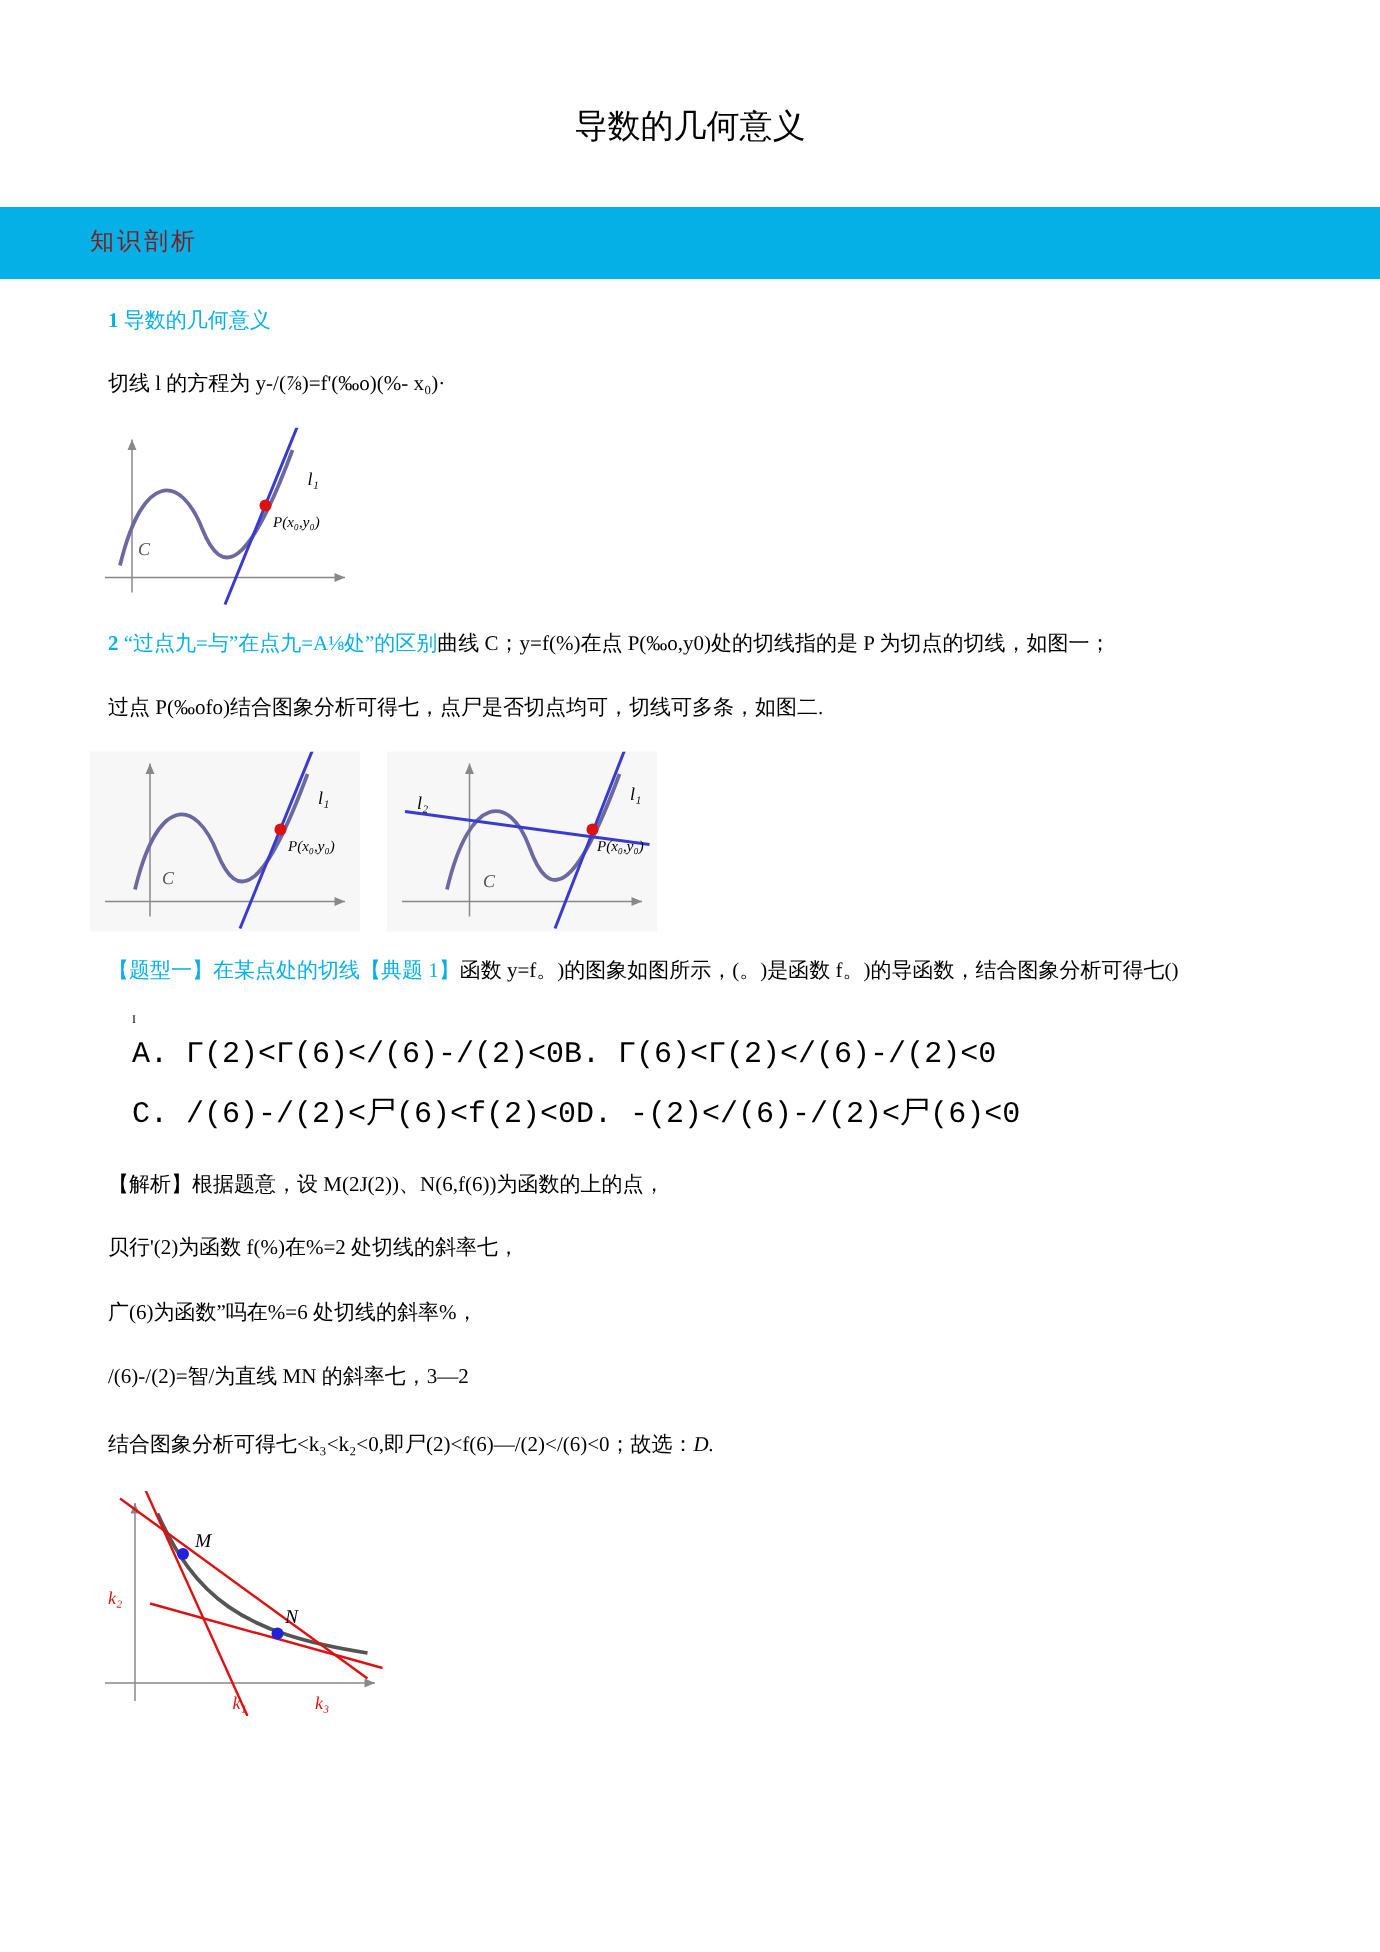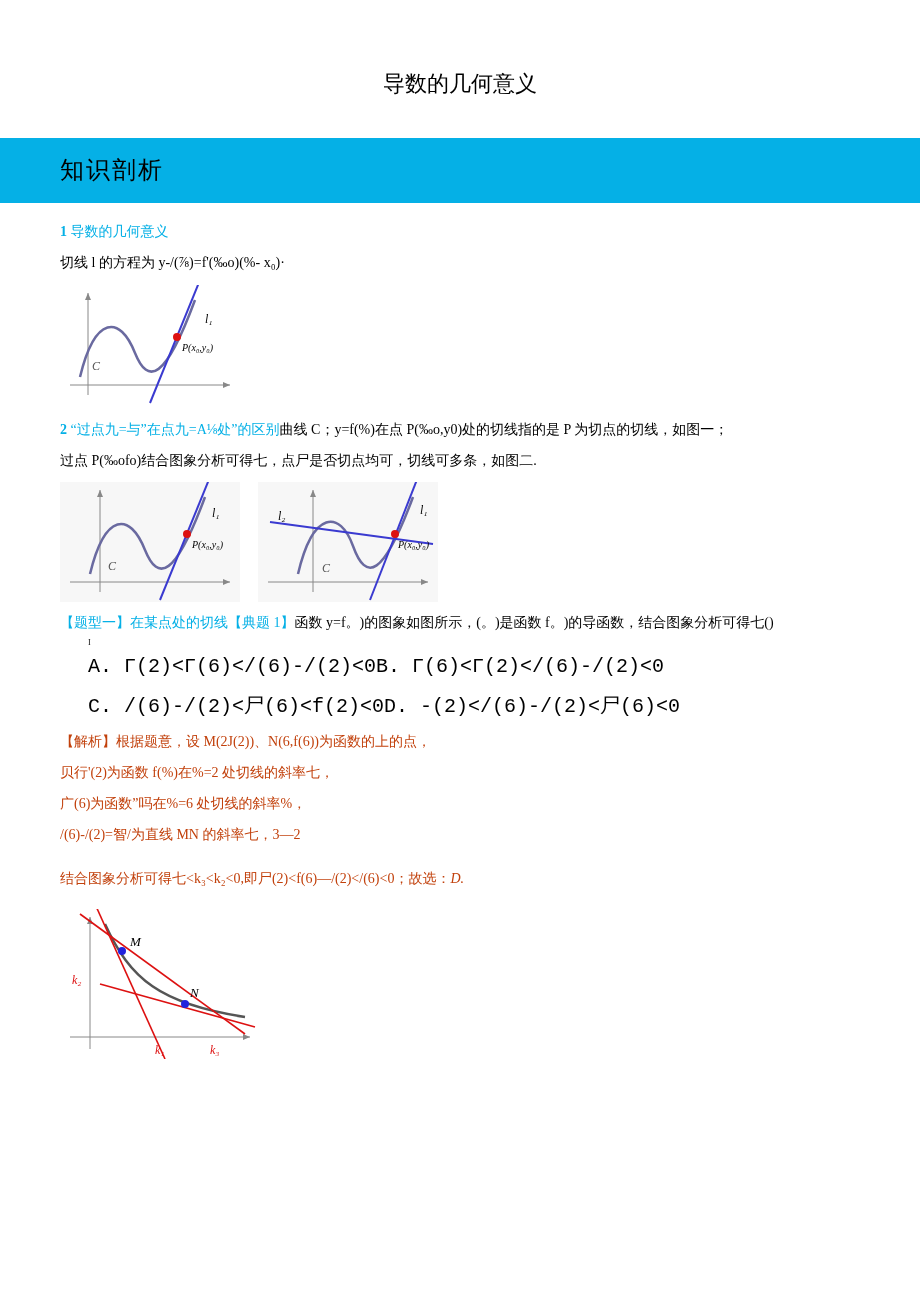--- a/index.html
+++ b/index.html
@@ -17,32 +17,32 @@
   }
   h1 {
     text-align: center;
     font-size: 22px;
     font-weight: normal;
     margin: 0 0 30px 0;
     font-family: "SimSun", serif;
   }
   .section-bar {
     background: #05b0e6;
-    color: #000000;
-    font-size: 24px;
+    color: #7f1d1d;
+    font-size: 16px;
     padding: 6px 0 6px 60px;
     margin: 0 -60px 14px -60px;
     font-family: "SimSun", serif;
     letter-spacing: 2px;
   }
   .blue { color: #05b0e6; }
   .blue-b { color: #05b0e6; font-weight: bold; }
-  .red { color: #c2410c; }
+  .red { color: #000000; }
   .ital { font-style: italic; }
-  p { margin: 0; }
+  p { margin: 12px; }
   .fig-row {
     display: flex;
     gap: 18px;
     margin: 6px 0;
   }
   .fig {
     position: relative;
     width: 180px;
     height: 120px;
     background: #f7f7f7;

